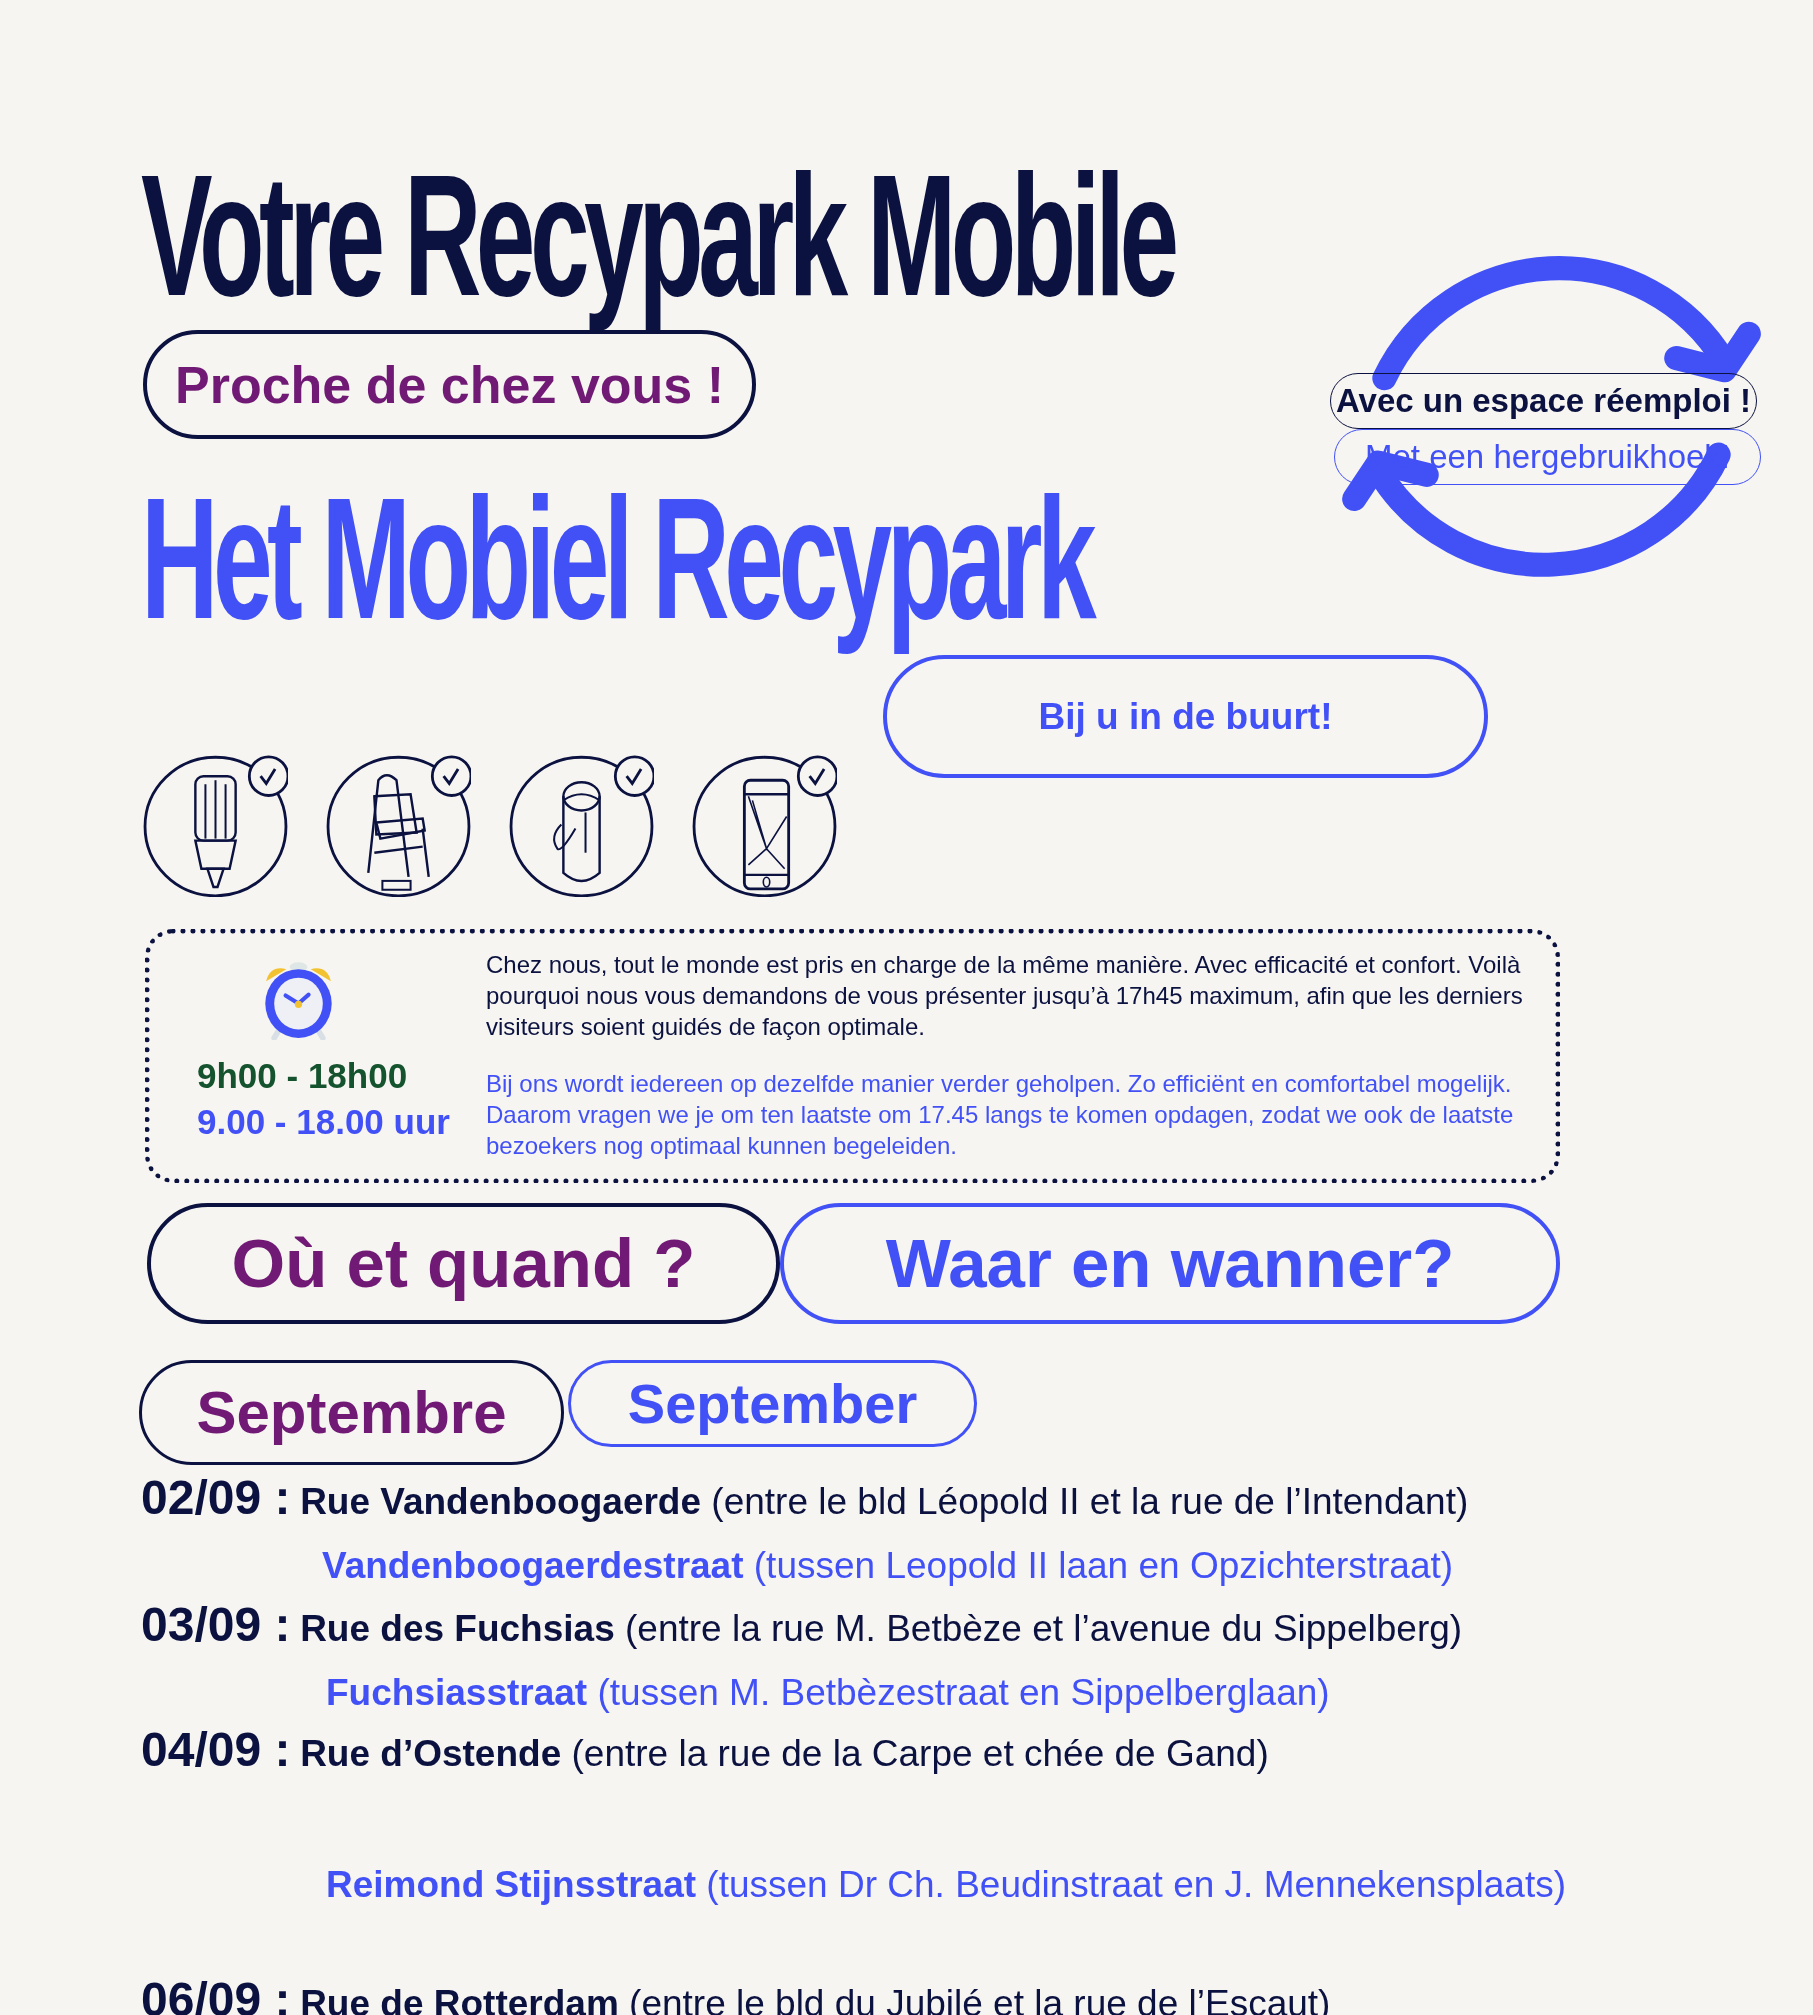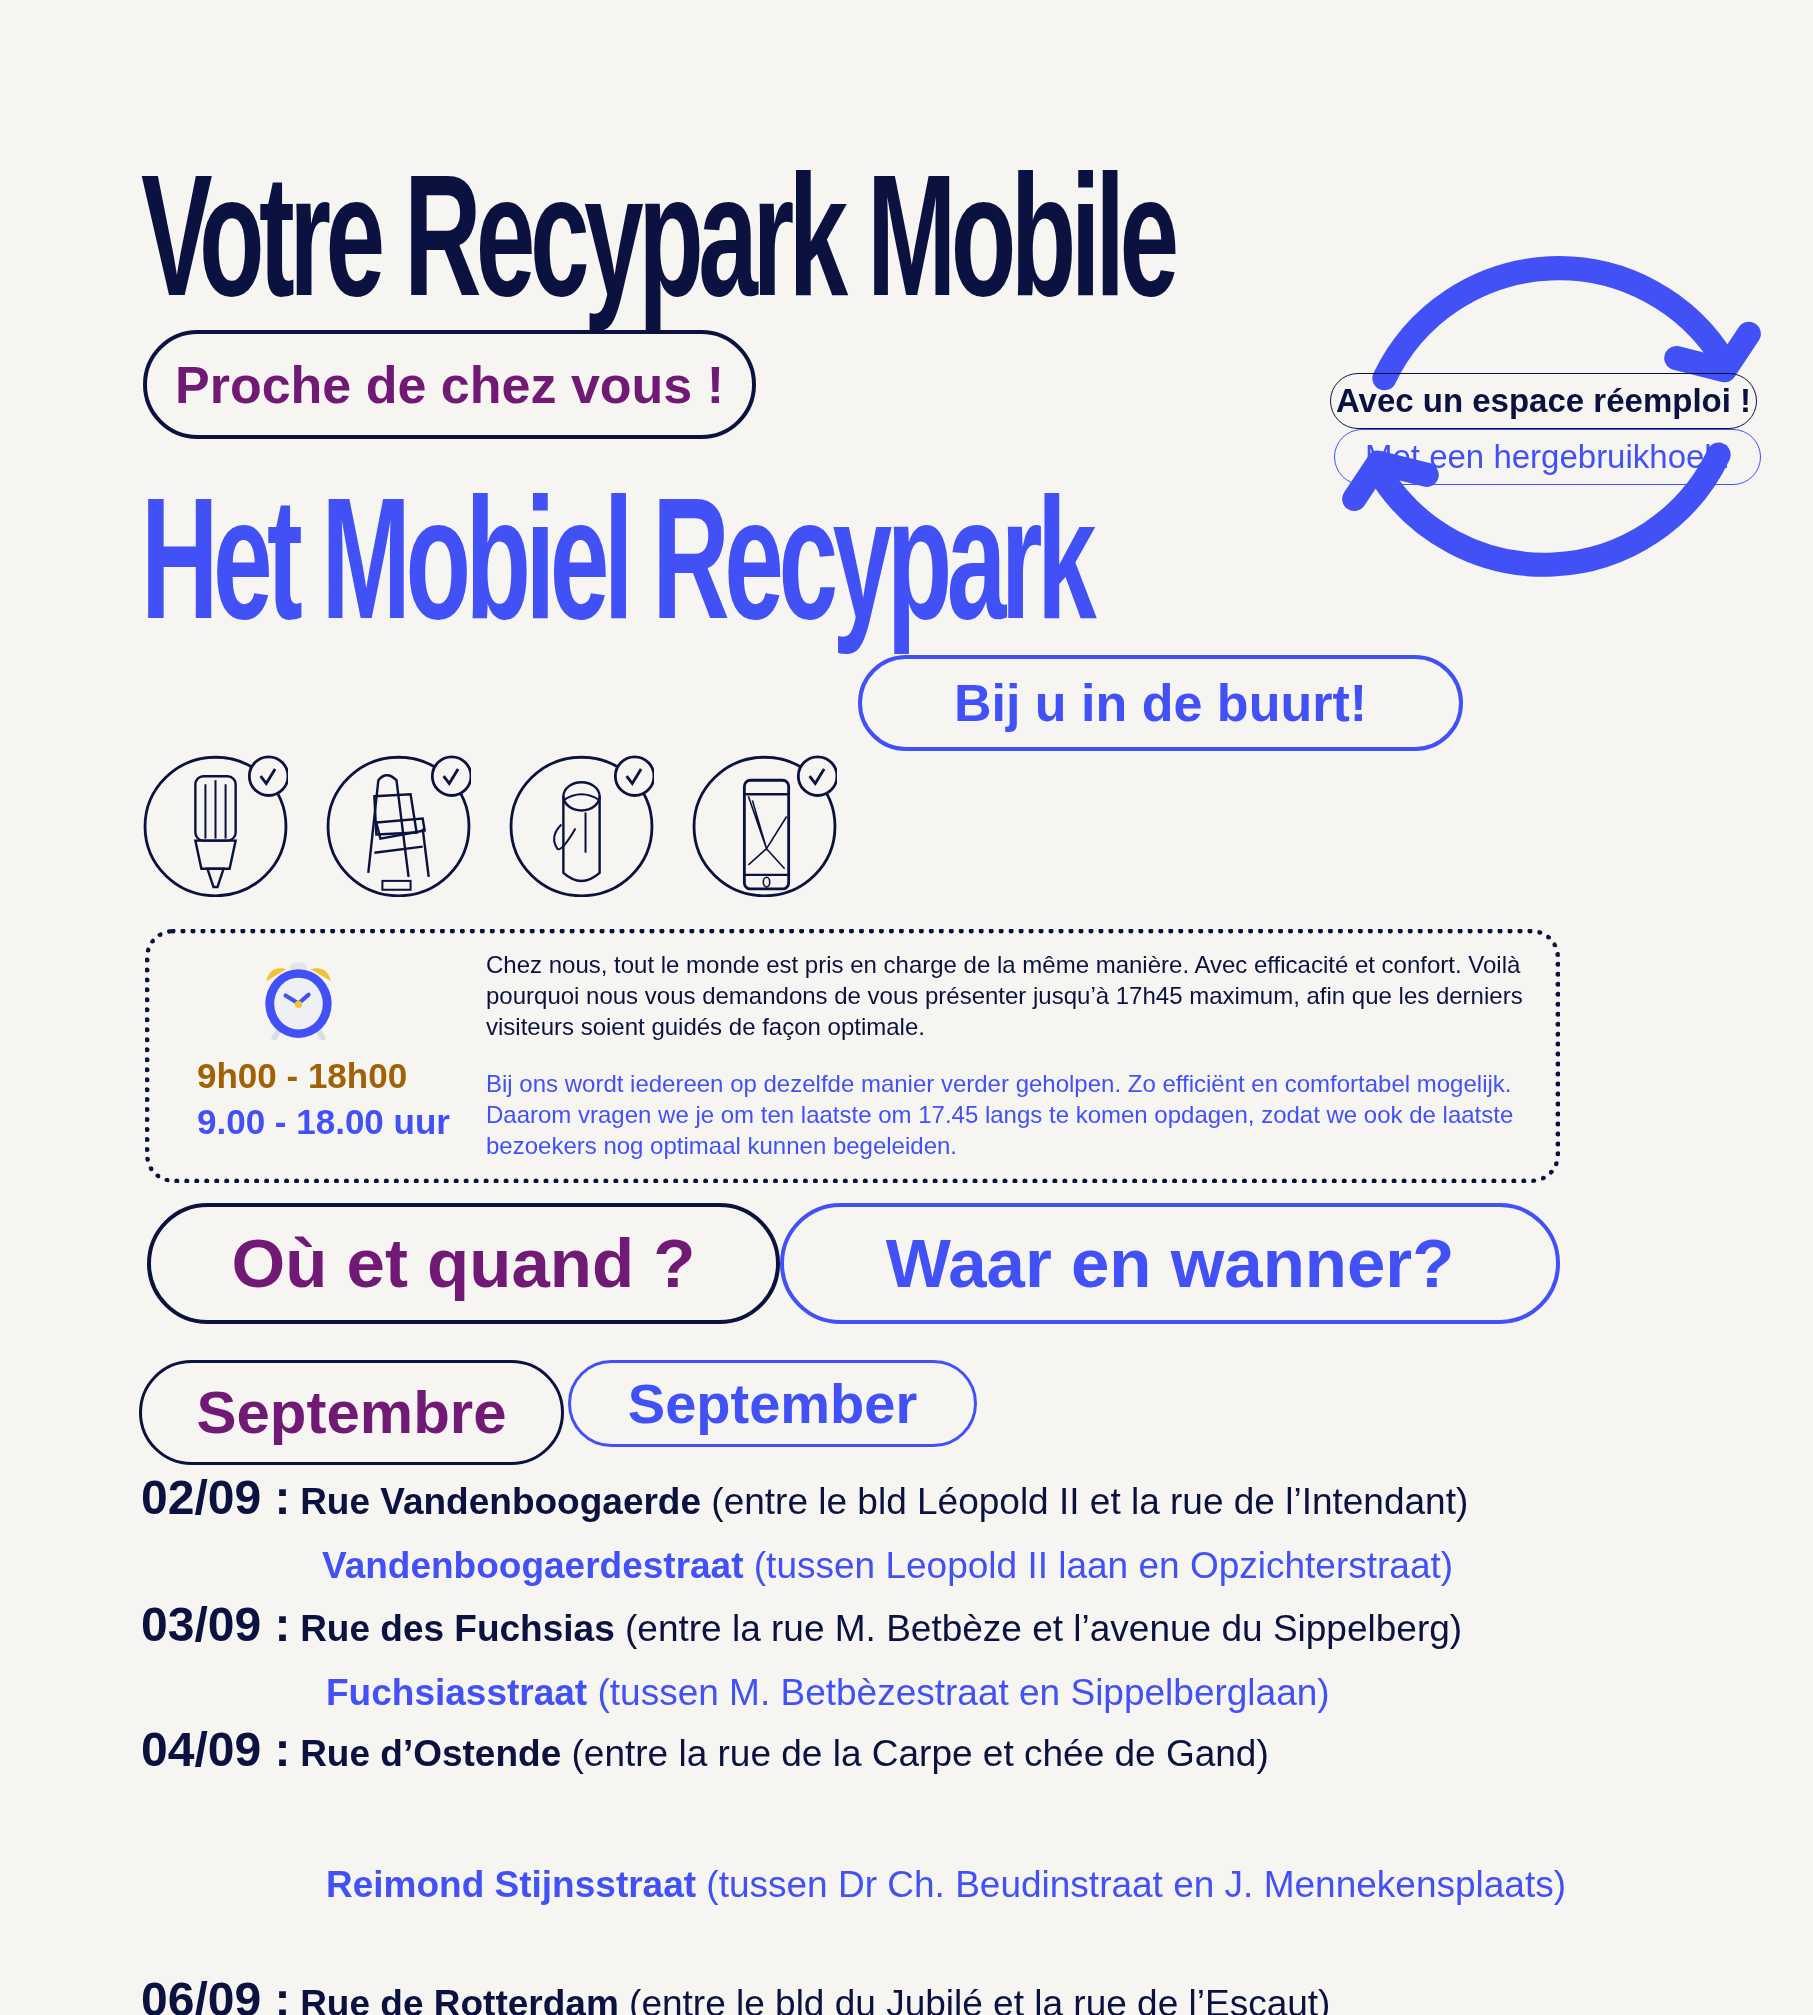--- a/index.html
+++ b/index.html
@@ -10,32 +10,32 @@
   .title-fr { left: 141px; top: 149px; font-size: 173px; font-weight: 700; letter-spacing: -8.9px; transform: scaleX(0.62); transform-origin: left top; white-space: nowrap; line-height: 1; color: #0b1240; font-family: "Liberation Sans Narrow", "Liberation Sans", sans-serif; }
   .title-nl { left: 141px; top: 472px; font-size: 173px; font-weight: 700; letter-spacing: -8.9px; transform: scaleX(0.62); transform-origin: left top; white-space: nowrap; line-height: 1; color: #4151f6; font-family: "Liberation Sans Narrow", "Liberation Sans", sans-serif; }
 
   .pill { position: absolute; display: flex; align-items: center; justify-content: center; border-radius: 81px; font-weight: 700; white-space: nowrap; }
   .pill-navy { border: 4.8px solid #0b1240; color: #701a75; }
   .pill-blue { border: 4.8px solid #4151f6; color: #4151f6; }
   .pill-thin-navy { border: 1.6px solid #0b1240; color: #0b1240; }
   .pill-thin-blue { border: 1.6px solid #4151f6; color: #4151f6; }
 
   .proche { left: 143px; top: 330px; width: 613px; height: 109px; font-size: 52px; }
-  .buurt { left: 858px; top: 655px; width: 605px; height: 96px; font-size: 52px; }
+  .buurt { left: 883px; top: 655px; width: 605px; height: 123px; font-size: 37px; }
 
   .cycle { left: 1330px; top: 193px; width: 443px; height: 459px; }
   .reuse-fr { left: 1330px; top: 373px; width: 427px; height: 56px; font-size: 33px; font-weight: 700; }
   .reuse-nl { left: 1334px; top: 429px; width: 427px; height: 56px; font-size: 33px; font-weight: 400; }
 
   .icons { left: 143px; top: 748px; display: flex; gap: 38px; }
   .icon-item { position: relative; width: 145px; height: 149px; }
 
   .infobox { left: 145px; top: 929px; width: 1415px; height: 254px; border: 5.6px dotted #0b1240; border-radius: 28px; }
   .clock { left: 258px; top: 959px; width: 81px; height: 81px; }
-  .hours-fr { left: 197px; top: 1056px; font-size: 35px; font-weight: 700; color: #a16207; white-space: nowrap; }
+  .hours-fr { left: 197px; top: 1056px; font-size: 35px; font-weight: 700; color: #14532d; white-space: nowrap; }
   .hours-nl { left: 197px; top: 1102px; font-size: 35px; font-weight: 700; color: #4151f6; white-space: nowrap; }
   .info-fr { left: 486px; top: 949px; width: 1056px; font-size: 24px; line-height: 31px; color: #0b1240; }
   .info-nl { left: 486px; top: 1068px; width: 1056px; font-size: 24px; line-height: 31px; color: #4151f6; }
 
   .where-fr { left: 147px; top: 1203px; width: 633px; height: 121px; font-size: 69px; }
   .where-nl { left: 780px; top: 1203px; width: 780px; height: 121px; font-size: 69px; }
 
   .month-fr { position: absolute; height: 105px; font-size: 60px; border-width: 3.6px; }
   .month-nl { position: absolute; height: 87px; font-size: 56px; border-width: 3.6px; }
 

